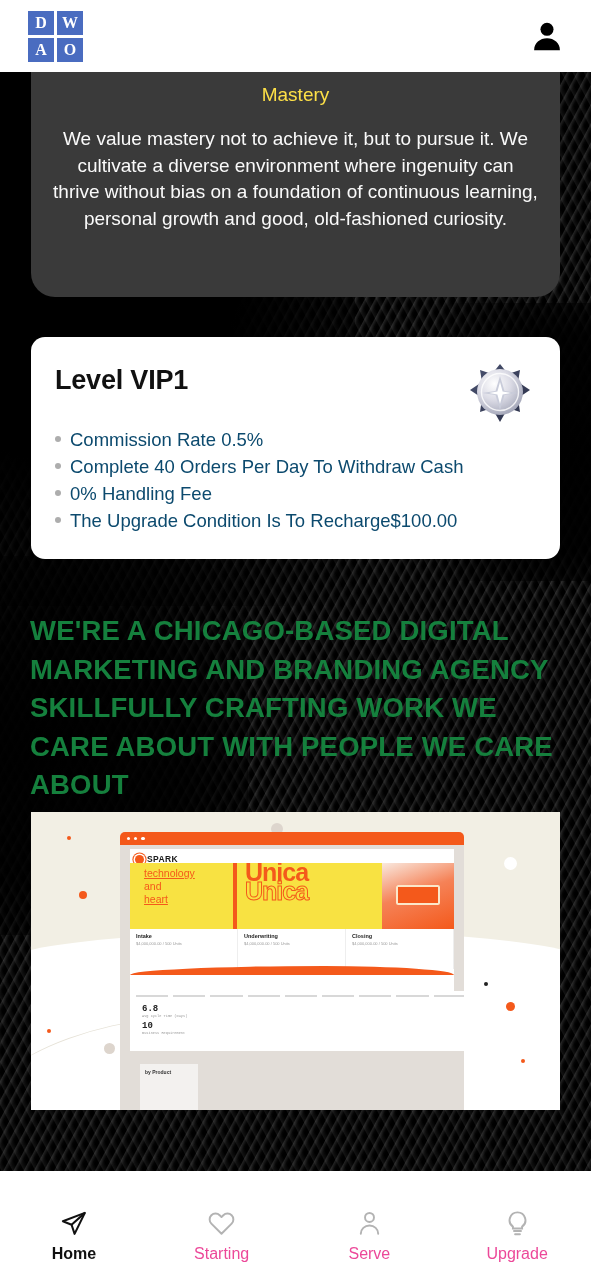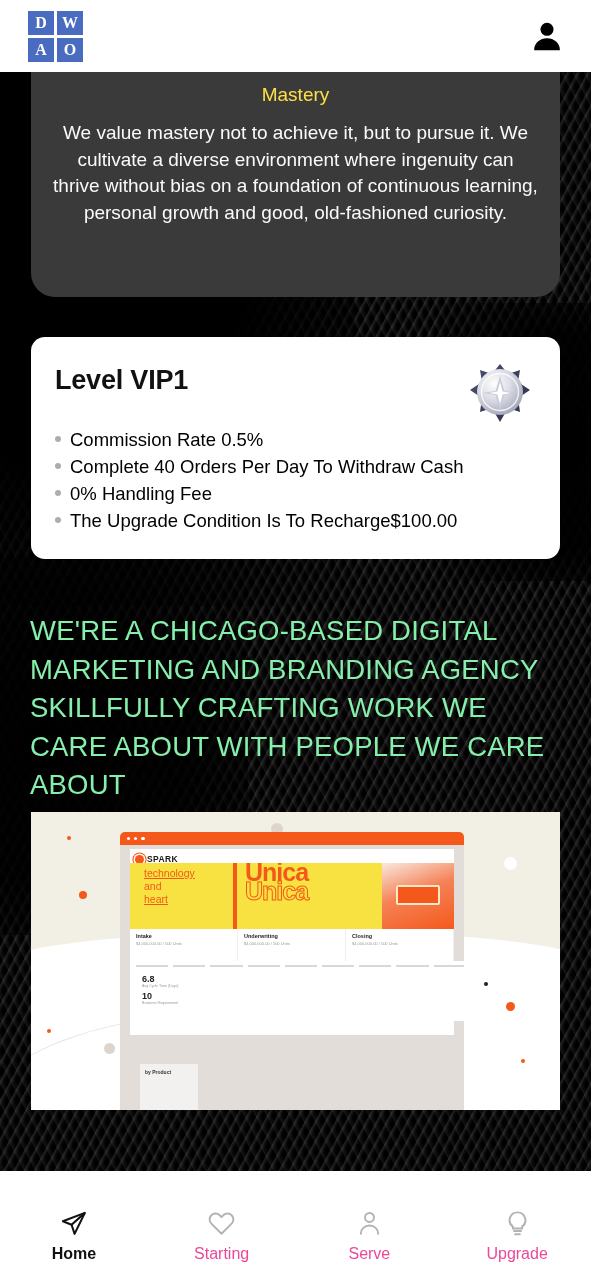--- a/index.html
+++ b/index.html
@@ -92,59 +92,59 @@
     width:529px; height:225px;
     background:#3a3a3a;
     border-radius:0 0 24px 24px;
     color:#f0efef;
     text-align:center;
     padding:10px 22px 18px;
     overflow:hidden;
   }
   .mastery-title { font-size:19px; line-height:26px; font-weight:400; color:#fde047; }
   .mastery-body {
-    margin-top:12px;
+    margin-top:18px;
     font-size:19px;
     line-height:26.5px;
     color:#fafafa;
     font-weight:400;
   }
 
   
   .vip-card {
     position:absolute; left:31px; top:265px;
     width:529px; height:222px;
     background:#fff;
     border-radius:14px;
     padding:28px 24px 20px 24px;
   }
   .vip-title { font-size:27px; font-weight:700; color:#111; letter-spacing:-0.2px; }
   .vip-badge { position:absolute; right:28px; top:25px; width:64px; height:64px; }
   .vip-list { list-style:none; margin-top:30px; }
   .vip-list li {
     font-size:18.5px;
     line-height:27px;
-    color:#000000;
+    color:#0c4a6e;
     display:flex; align-items:baseline; gap:9px;
   }
   .vip-dot {
     width:6px; height:6px; border-radius:50%;
     background:#adadad; flex:0 0 6px;
     position:relative; top:-4px;
   }
 
   
   .headline {
     position:absolute; left:30px; top:540px;
     width:532px;
     font-size:27.5px;
     line-height:38.5px;
-    color:#86efac;
+    color:#15803d;
     letter-spacing:0.2px;
-    font-weight:400;
+    font-weight:700;
   }
 
   
   .shot {
     position:absolute; left:31px; top:740px;
     width:529px; height:298px;
     background:#0369a1;
     overflow:hidden;
   }
   .shot-cream { position:absolute; inset:0; background:#f2efe4; }
@@ -199,21 +199,21 @@
     content:""; display:block; margin:22px 0 0 14px;
     width:44px; height:20px; background:#f4591b; border-radius:2px;
     box-shadow: inset 0 0 0 2px #fbe7c9;
   }
   .cards3 { position:absolute; left:0; top:80px; width:324px; height:40px; display:flex; background:#fff; }
   .cards3 > div { flex:1; padding:4px 6px; border-right:1px solid #eee; }
   .c-t { font-size:5.5px; font-weight:700; color:#222; }
   .c-l { font-size:4px; color:#9a9a9a; margin-top:2px; line-height:5px; }
   .wave { position:absolute; left:0; top:117px; width:324px; height:9px; background:#f4591b;
      border-radius:60% 40% 0 0 / 9px 9px 0 0; }
-  .tbl { position:absolute; left:0; top:112px; width:379px; height:60px; background:#fff; }
+  .tbl { position:absolute; left:0; top:142px; width:379px; height:60px; background:#fff;font-family:Liberation Mono, monospace; }
   .tbl-h { display:flex; gap:5px; padding:4px 6px; }
   .tbl-h i { display:block; height:2px; background:#d8d8d8; flex:1; }
   .stat { font-size:9px; font-weight:700; color:#222; margin:3px 0 0 12px; }
   .stat small { display:block; font-size:3.6px; font-weight:400; color:#9a9a9a; }
   .bottom-card { position:absolute; left:10px; top:215px; width:58px; height:60px; background:#f3f1ef; }
   .bottom-card span { font-size:5px; font-weight:700; color:#333; display:block; padding:5px 0 0 5px; }
 
   
   .nav {
     position:absolute; left:0; bottom:0;

